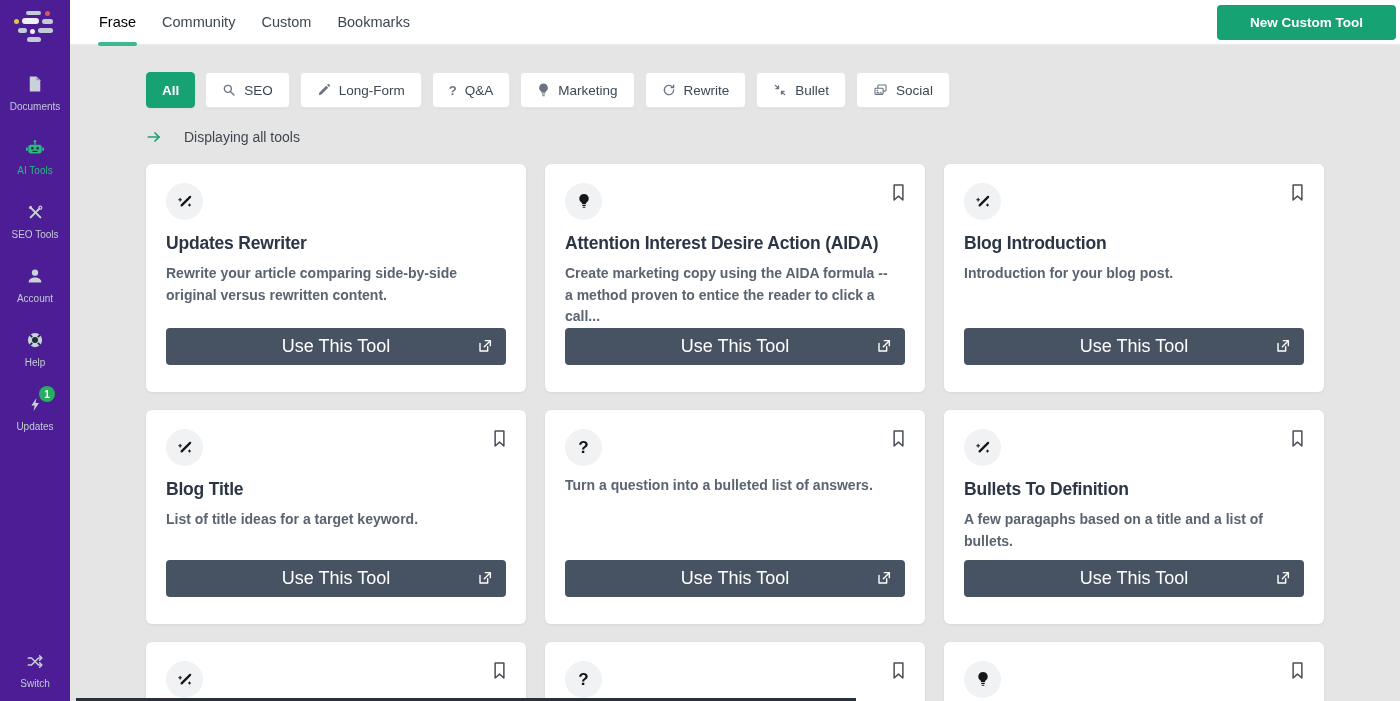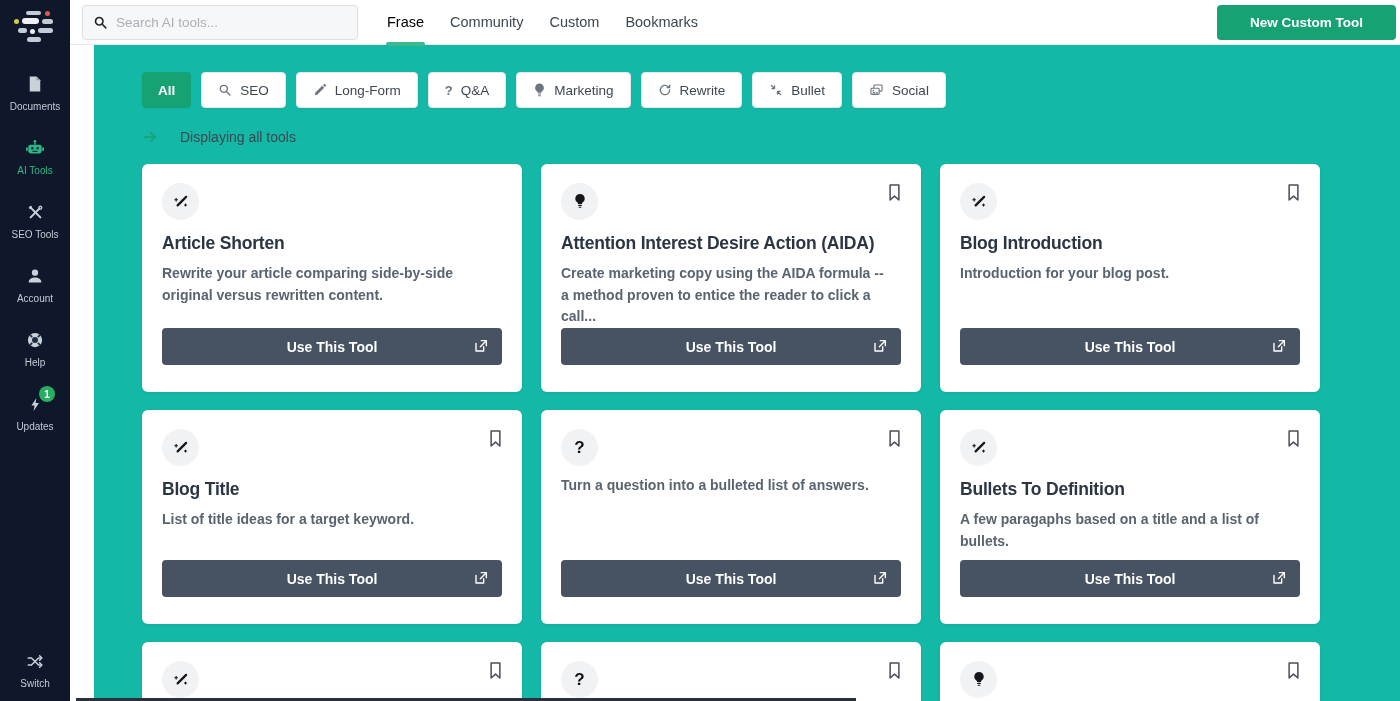--- a/index.html
+++ b/index.html
@@ -1,21 +1,21 @@
 <!DOCTYPE html>
 <html><head>
 <meta charset="utf-8">
 <style>
   * { margin:0; padding:0; box-sizing:border-box; }
   html,body { width:1400px; height:701px; overflow:hidden; background:#fff;
     font-family:"Liberation Sans", sans-serif; }
 
   
   .sidebar { position:absolute; left:0; top:0; width:70px; height:701px;
-    background:#0f172a; display:flex; flex-direction:column; align-items:center; z-index:20; }
+    background:#4c1d95; display:flex; flex-direction:column; align-items:center; z-index:20; }
   .logo { width:48px; height:40px; margin-top:8px; position:relative; }
   .logo .bar { position:absolute; background:#c3ccd6; border-radius:3px; }
   .logo .dot { position:absolute; border-radius:50%; }
   .nav-item { width:70px; margin-top:26px; display:flex; flex-direction:column;
     align-items:center; cursor:pointer; position:relative; }
   .nav-item .nicon { height:20px; display:flex; align-items:center; justify-content:center; }
   .nav-item .nlabel { margin-top:7px; font-size:10px; color:#c3cad3; }
   .nav-item.active .nlabel { color:#2bb884; }
   .nav-badge { position:absolute; top:-8px; left:39px; min-width:16px; height:16px;
     border-radius:8px; background:#27ae60; color:#fff; font-size:10px; font-weight:700;
@@ -35,22 +35,22 @@
   .tab { height:100%; display:flex; align-items:center; padding:0 13px; font-size:14.5px;
     color:#3d4752; cursor:pointer; position:relative; }
   .tab.active { color:#000000; font-weight:500; }
   .tab.active::after { content:""; position:absolute; left:12px; right:12px; bottom:-2px;
     height:4px; border-radius:3px; background:#3cb98d; }
   .new-tool-btn { margin-left:auto; margin-right:4px; height:35px; background:#17a273;
     border:none; border-radius:4px; color:#fff; font-size:13.5px; font-weight:700;
     padding:0 33px; cursor:pointer; font-family:"Liberation Sans", sans-serif; }
 
   
-  .content { position:absolute; left:70px; top:45px; right:0; bottom:0; background:#14b8a6;
-    padding:27px 76px 0 48px; overflow:hidden;margin-left:24px; }
+  .content { position:absolute; left:70px; top:45px; right:0; bottom:0; background:#e5e5e5;
+    padding:27px 76px 0 76px; overflow:hidden; }
   .chips { display:flex; gap:10px; }
   .chip { height:36px; background:#fff; border:1px solid #e4e6e9; border-radius:4px;
     display:flex; align-items:center; gap:8px; padding:0 16px; font-size:13.5px;
     color:#3d4752; cursor:pointer; box-shadow:0 1px 2px rgba(25,35,50,0.04); }
   .chip.active { background:#17a273; border-color:#17a273; color:#fff; font-weight:700; padding:0 15px; }
   .chip .q { font-size:13px; color:#6b7480; font-weight:700; }
   .status-row { margin-top:21px; display:flex; align-items:center; gap:22px;
     font-size:14px; color:#3d4650; }
 
   .grid { margin-top:19px; display:grid; grid-template-columns:repeat(3, 380px);
@@ -59,21 +59,21 @@
     box-shadow:0 1px 3px rgba(20,30,45,0.07); padding:19px 20px 27px 20px;
     display:flex; flex-direction:column; }
   .card-icon-circle { width:37px; height:37px; border-radius:50%; background:#f1f2f4;
     display:flex; align-items:center; justify-content:center; }
   .card-icon-circle .q { font-size:17px; font-weight:800; color:#111; }
   .card-title { margin-top:13px; font-size:17.5px; font-weight:700; color:#2b3544;
     letter-spacing:-0.2px; }
   .card-desc { margin-top:9px; font-size:14px; color:#5a6470; line-height:1.55;
     padding-right:6px; min-height:1px;font-weight:bold; }
   .card-btn { margin-top:auto; height:37px; background:#475362; border:none; border-radius:4px;
-    color:#fff; font-size:14px; font-weight:700; display:flex; align-items:center;
+    color:#fff; font-size:18px; font-weight:400; display:flex; align-items:center;
     justify-content:center; position:relative; cursor:pointer;
     font-family:"Liberation Sans", sans-serif; }
   .card-btn .ext { position:absolute; right:13px; top:10px; display:flex; }
   .bookmark-btn { position:absolute; top:17px; right:17px; background:none; border:none;
     cursor:pointer; display:flex; padding:2px; }
 
   .bottom-bar { position:absolute; left:76px; bottom:0; width:780px; height:3px;
     background:#2b313b; z-index:30; }
 </style>
 </head>
@@ -178,29 +178,20 @@
             <path d="M18.5 3.8l3.2 3.2-3.2 3.2"></path>
             <path d="M18.5 13.8l3.2 3.2-3.2 3.2"></path>
           </svg>
         </span>
         <span class="nlabel">Switch</span>
       </div>
     </div>
 </div>
 
 <div class="header">
-  <div class="searchbox">
-    <span id="hdr-search-icon" style="display:flex;">
-        <svg width="15" height="15" viewBox="0 0 24 24" fill="none" stroke="#24282d" stroke-width="2.6" stroke-linecap="round">
-          <circle cx="10" cy="10" r="6"></circle>
-          <line x1="14.8" y1="14.8" x2="20.5" y2="20.5"></line>
-        </svg>
-      </span>
-    <input type="text" placeholder="Search AI tools..." style="">
-  </div>
   <div class="tabs" id="tabs">
       <div class="tab active">Frase</div>
       <div class="tab">Community</div>
       <div class="tab">Custom</div>
       <div class="tab">Bookmarks</div>
     </div>
   <button class="new-tool-btn">New Custom Tool</button>
 </div>
 
 <div class="content">
@@ -290,21 +281,21 @@
               <line x1="17.5" y1="6.5" x2="18.8" y2="5.2" stroke-width="3"></line>
               <g stroke-width="1.5">
                 <line x1="5.5" y1="7.2" x2="5.5" y2="10.8"></line>
                 <line x1="3.7" y1="9" x2="7.3" y2="9"></line>
                 <line x1="18" y1="14.6" x2="18" y2="17.4"></line>
                 <line x1="16.6" y1="16" x2="19.4" y2="16"></line>
               </g>
             </g>
           </svg>
         </div>
-        <div class="card-title">Article Shorten</div>
+        <div class="card-title">Updates Rewriter</div>
         <div class="card-desc">Rewrite your article comparing side-by-side original versus rewritten content.</div>
         <button class="card-btn">
           <span>Use This Tool</span>
           <span class="ext">
             <svg width="16" height="16" viewBox="0 0 24 24" fill="none" stroke="#fff" stroke-width="2.1" stroke-linecap="round" stroke-linejoin="round">
               <path d="M4.5 8v11.5H16V13"></path>
               <path d="M12.5 4h7.5v7.5"></path>
               <line x1="11" y1="13" x2="19.5" y2="4.5"></line>
             </svg>
           </span>

